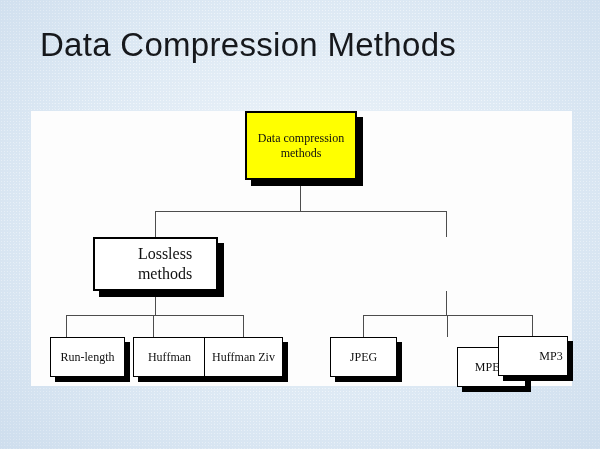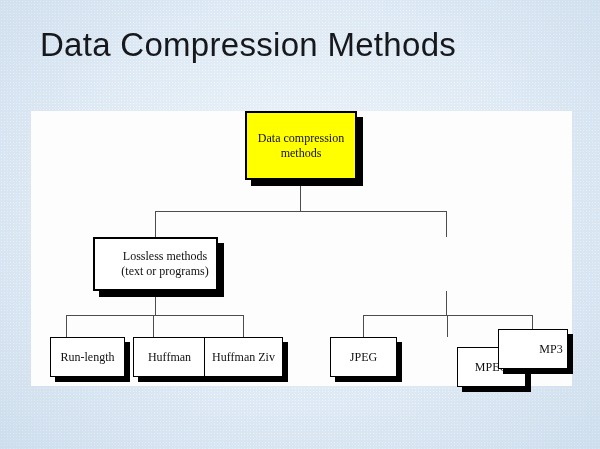--- a/index.html
+++ b/index.html
@@ -94,21 +94,21 @@
     z-index: 4;
     box-shadow: 5px 5px 0 0 #000000;
   }
   .node.root {
     background: #ffff00;
     border: 2px solid #000;
     box-shadow: 6px 6px 0 0 #000000;
     font-size: 12px;
   }
   .node.branch {
-    font-size: 12px;
+    font-size: 16px;
     box-shadow: 6px 6px 0 0 #000000;
     border: 2px solid #000;
     padding-left: 19px;
   }
   .node.leaf {
     font-size: 12px;
   }
   .node .line2 { display: block; }
 </style>
 </head>
@@ -143,21 +143,20 @@
   <div class="line v" style="left:447px; top:315px; height:22px;"></div>
   <div class="line v" style="left:532px; top:315px; height:22px;"></div>
 
   <div class="node root" style="left:245px; top:111px; width:112px; height:69px;">
     <span>Data compression</span>
     <span class="line2">methods</span>
   </div>
 
   <div class="node branch" style="left:93px; top:237px; width:125px; height:54px;">
     <span>Lossless methods</span>
-    <span class="line2">(text or programs)</span>
   </div>
 
 
   <div class="node leaf" style="left:18px; top:337px; width:75px; height:40px;margin-left:32px;">
     <span>Run-length</span>
   </div>
 
   <div class="node leaf" style="left:117px; top:337px; width:73px; height:40px;margin-left:16px;">
     <span>Huffman</span>
   </div>
@@ -167,17 +166,17 @@
   </div>
 
   <div class="node leaf" style="left:330px; top:337px; width:67px; height:40px;">
     <span>JPEG</span>
   </div>
 
   <div class="node leaf" style="left:413px; top:347px; width:69px; height:40px;margin-left:44px;">
     <span>MPEG</span>
   </div>
 
-  <div class="node leaf" style="left:498px; top:329px; width:70px; height:40px;padding-left:36px;">
+  <div class="node leaf" style="left:498px; top:336px; width:70px; height:40px;padding-left:36px;">
     <span>MP3</span>
   </div>
 
 </div>
 
 </body></html>

